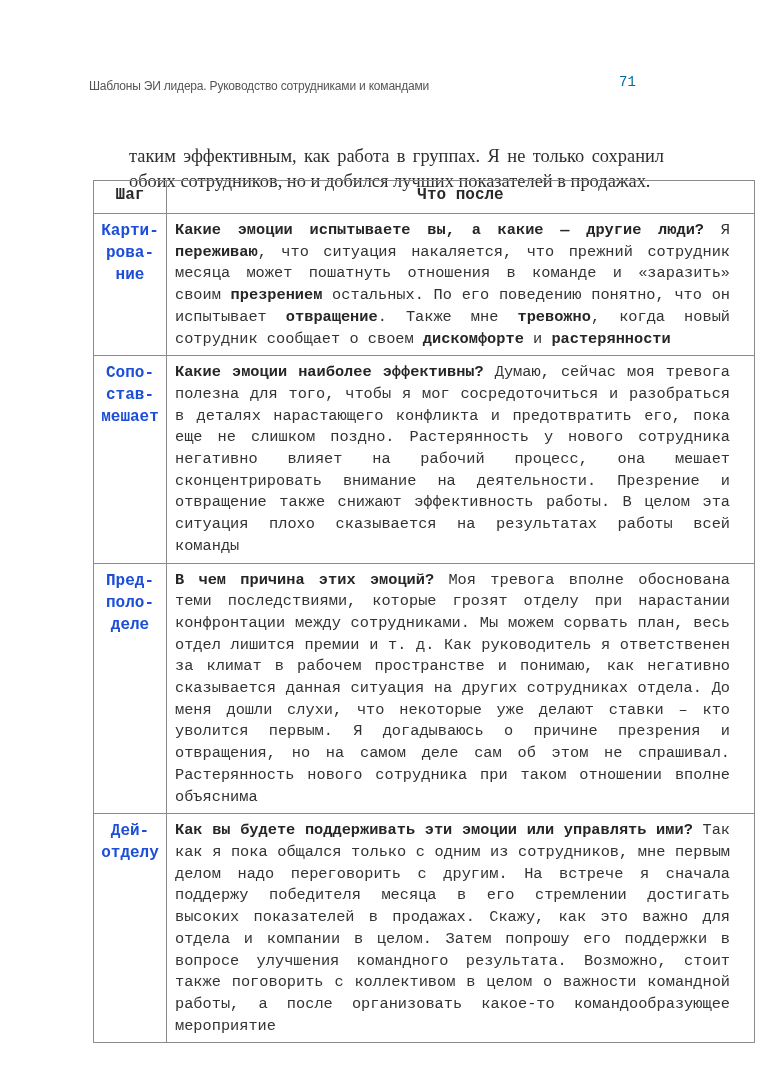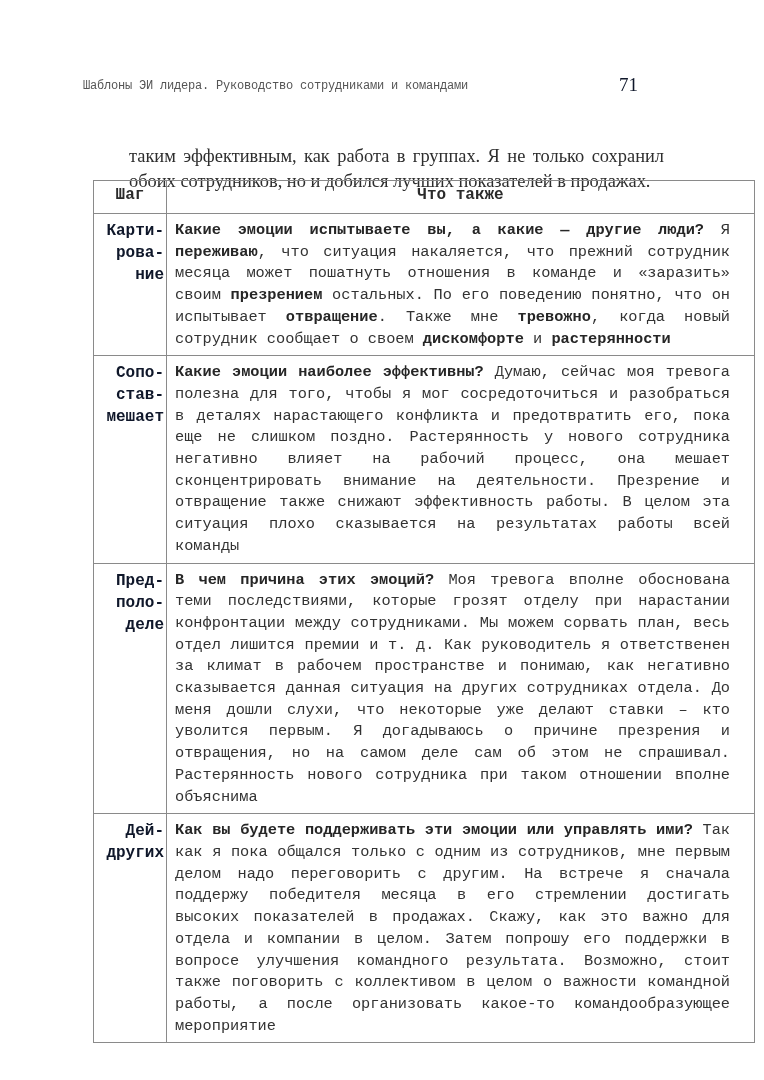--- a/index.html
+++ b/index.html
@@ -1,59 +1,59 @@
 <!DOCTYPE html>
 <html><head>
 <meta charset="utf-8">
 <style>
   html, body { margin: 0; padding: 0; background: #ffffff; }
   body { width: 764px; height: 1080px; position: relative; overflow: hidden; color: #2b2b2b; }
   .running-head {
-    position: absolute; left: 83px; top: 79px; width: 555px;
-    font-family: Liberation Mono, monospace; font-size: 12px; color: #555;
+    position: absolute; left: 89px; top: 79px; width: 555px;
+    font-family: Liberation Sans, sans-serif; font-size: 12px; color: #555;
     letter-spacing: -0.2px;
   }
   .page-num {
     position: absolute; left: 619px; top: 74px;
-    font-family: Liberation Serif, serif; font-size: 19px; color: #0f172a;
+    font-family: Liberation Mono, monospace; font-size: 14px; color: #0369a1;
   }
   .intro {
     position: absolute; left: 113px; top: 128px; width: 535px;
     font-family: "Liberation Serif", serif; font-size: 18.4px; line-height: 25px; color: #2e2e2e;
     text-align: justify; text-align-last: left;
   }
   table {
     position: absolute; left: 93px; top: 180px; width: 662px;
     border-collapse: collapse;
     font-family: Liberation Mono, monospace; font-size: 15.3px; color: #333;
   }
   td, th { border: 1.5px solid #8a8a8a; vertical-align: top; }
   th { font-weight: bold; padding: 5px 0 5px 0; height: 22px; font-size: 16px; color: #2a2a2a; }
   td.step {
-    width: 68px; text-align: right; font-weight: bold; font-size: 16px; line-height: 22px;
-    padding: 6px 2px 0 2px; color: #0f172a;
+    width: 68px; text-align: center; font-weight: bold; font-size: 16px; line-height: 22px;
+    padding: 6px 2px 0 2px; color: #1d4ed8;
   }
   td.what {
     padding: 6px 24px 5px 8px; line-height: 21.7px; text-align: justify; margin-top: 48px;
   }
   b { color: #262626; }
 </style>
 </head>
 <body>
 
 <div class="running-head">Шаблоны ЭИ лидера. Руководство сотрудниками и командами</div>
 <div class="page-num">71</div>
 
 <p class="intro" style="margin:16px;">таким эффективным, как работа в группах. Я не только сохранил обоих сотрудников, но и добился лучших показателей в продажах.</p>
 
 <table>
   <thead>
     <tr>
       <th style="width:72px;">Шаг</th>
-      <th>Что также</th>
+      <th>Что после</th>
     </tr>
   </thead>
   <tbody id="tbody">
       <tr>
         <td class="step">
           <div>Карти-</div>
           <div>рова-</div>
           <div>ние</div>
         </td>
         <td class="what"><b>Какие эмоции испытываете вы, а какие — другие люди?</b><span> Я </span><b>переживаю</b><span>, что ситуация накаляется, что прежний сотрудник месяца может пошатнуть отношения в команде и «заразить» своим </span><b>презрением</b><span> остальных. По его поведению понятно, что он испытывает </span><b>отвращение</b><span>. Также мне </span><b>тревожно</b><span>, когда новый сотрудник сообщает о своем </span><b>дискомфорте</b><span> и </span><b>растерянности</b></td>
@@ -70,18 +70,18 @@
         <td class="step">
           <div>Пред-</div>
           <div>поло-</div>
           <div>деле</div>
         </td>
         <td class="what"><b>В чем причина этих эмоций?</b><span> Моя тревога вполне обоснована теми последствиями, которые грозят отделу при нарастании конфронтации между сотрудниками. Мы можем сорвать план, весь отдел лишится премии и т. д. Как руководитель я ответственен за климат в рабочем пространстве и понимаю, как негативно сказывается данная ситуация на других сотрудниках отдела. До меня дошли слухи, что некоторые уже делают ставки – кто уволится первым. Я догадываюсь о причине презрения и отвращения, но на самом деле сам об этом не спрашивал. Растерянность нового сотрудника при таком отношении вполне объяснима</span></td>
       </tr>
       <tr>
         <td class="step">
           <div>Дей-</div>
-          <div>других</div>
+          <div>отделу</div>
         </td>
         <td class="what"><b>Как вы будете поддерживать эти эмоции или управлять ими?</b><span> Так как я пока общался только с одним из сотрудников, мне первым делом надо переговорить с другим. На встрече я сначала поддержу победителя месяца в его стремлении достигать высоких показателей в продажах. Скажу, как это важно для отдела и компании в целом. Затем попрошу его поддержки в вопросе улучшения командного результата. Возможно, стоит также поговорить с коллективом в целом о важности командной работы, а после организовать какое-то командообразующее мероприятие</span></td>
       </tr>
     </tbody>
 </table>
 
 </body></html>

